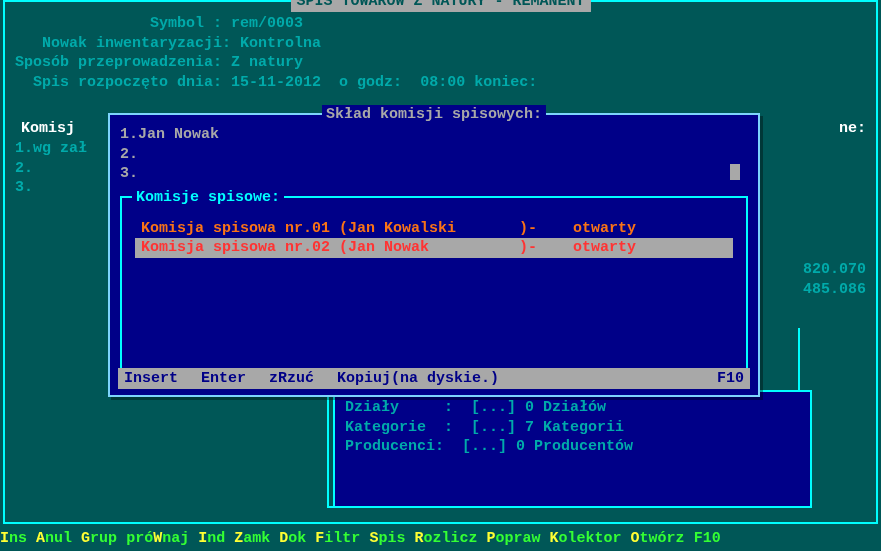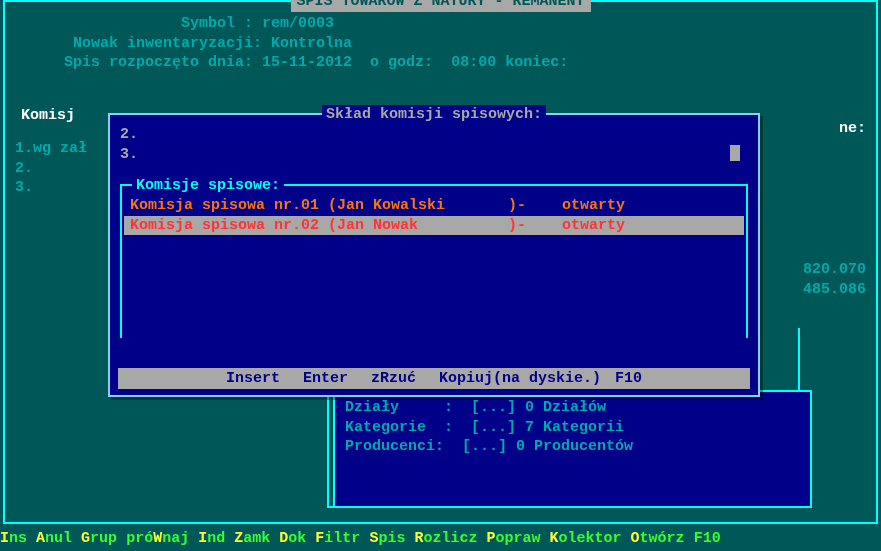--- a/index.html
+++ b/index.html
@@ -37,21 +37,20 @@
     left: 50%;
     transform: translateX(-50%);
     background: #a8a8a8;
     color: #005757;
     padding: 0 6px;
     white-space: nowrap;
   }
   .header-block {
     padding: 12px 10px 0 10px;
     color: #00aaaa;
-    margin-left: 31px;
   }
   .hdr-row { white-space: pre; }
   .row-line { white-space: pre; }
 
   .bg-table {
     position: absolute;
     top: 202px;
     left: 14px;
     color: #00aaaa;
   }
@@ -83,25 +82,25 @@
     transform: translateX(-50%);
     background: #000088;
     color: #a8a8a8;
     padding: 0 4px;
     white-space: nowrap;
   }
   .dialog-body { padding: 10px 10px 0 10px; color: #a8a8a8; }
   .member-row { white-space: pre; }
   .inner-frame {
     position: relative;
-    margin-top: 20px;
+    margin-top: 12px;
     border: 2px solid #00ffff;
     border-bottom: none;
     height: 152px;
-    padding: 0;
+    padding: 11px;
   }
   .inner-title {
     position: absolute;
     top: -10px;
     left: 10px;
     background: #000088;
     color: #00ffff;
     padding: 0 4px;
   }
   .komisja-row {
@@ -117,21 +116,21 @@
   }
   .dlg-footer {
     position: absolute;
     bottom: 6px;
     left: 8px;
     right: 8px;
     background: #a8a8a8;
     color: #000088;
     padding: 1px 6px;
     display: flex;
-    justify-content: center;
+    justify-content: space-between;
   }
   .dlg-footer .foot-left span { margin-right: 14px; }
   .cursor-blk {
     display: inline-block;
     width: 10px;
     height: 16px;
     background: #a8a8a8;
     vertical-align: middle;
     margin-left: 4px;
   }
@@ -168,21 +167,21 @@
     color: #33ff33;
     white-space: pre;
     padding: 2px 0 3px 0;
     font-weight: bold;
   }
   .bottom-bar .hot { color: #ffff33; }
 
   .komisja-label {
     color:#ffffff;
     position:absolute;
-    top:104px;
+    top:117px;
     left:16px;
   }
   .obecne-label {
     color:#ffffff;
     position:absolute;
     top:117px;
     right:10px;
   }
   .left-list {
     position:absolute;
@@ -194,20 +193,21 @@
 </head>
 <body>
 
 <div class="screen">
   <div class="main-frame">
     <div class="title-bar"> SPIS TOWARÓW Z NATURY - REMANENT </div>
 
     <div class="header-block">
       <div class="hdr-row">               <span>Symbol :</span> <span>rem/0003</span></div>
       <div class="hdr-row">   <span>Nowak inwentaryzacji:</span> <span>Kontrolna</span></div>
+      <div class="hdr-row"><span>Sposób przeprowadzenia:</span> <span>Z natury</span></div>
       <div class="hdr-row">  <span>Spis rozpoczęto dnia:</span> <span>15-11-2012</span>  <span>o godz:</span>  <span>08:00</span> <span>koniec:</span></div>
     </div>
 
     <div class="komisja-label">Komisj</div>
     <div class="obecne-label">ne:</div>
 
     <div class="left-list">
       <div class="row-line">1.wg zał</div>
       <div class="row-line">2.</div>
       <div class="row-line">3.</div>
@@ -225,20 +225,21 @@
       <div class="srow"><span>Działy    </span> :  <span>[...] 0 Działów</span></div>
       <div class="srow"><span>Kategorie </span> :  <span>[...] 7 Kategorii</span></div>
       <div class="srow"><span>Producenci</span>:  <span>[...] 0 Producentów</span></div>
     </div>
 
   </div>
 
   <div class="dialog">
     <div class="dlg-title"> Skład komisji spisowych: </div>
     <div class="dialog-body">
+      <div class="member-row"><span>1.Jan Nowak</span></div>
       <div class="member-row"><span>2.</span></div>
       <div class="member-row"><span>3.</span><span class="cursor-blk" style="float:right;margin-right:8px"></span></div>
 
       <div class="inner-frame">
         <div class="inner-title">Komisje spisowe:</div>
         <div style="height:10px"></div>
         <div class="komisja-row">Komisja spisowa nr.01 (Jan Kowalski       )-    otwarty</div>
         <div class="komisja-row selected">Komisja spisowa nr.02 (Jan Nowak          )-    otwarty</div>
       </div>
     </div>

